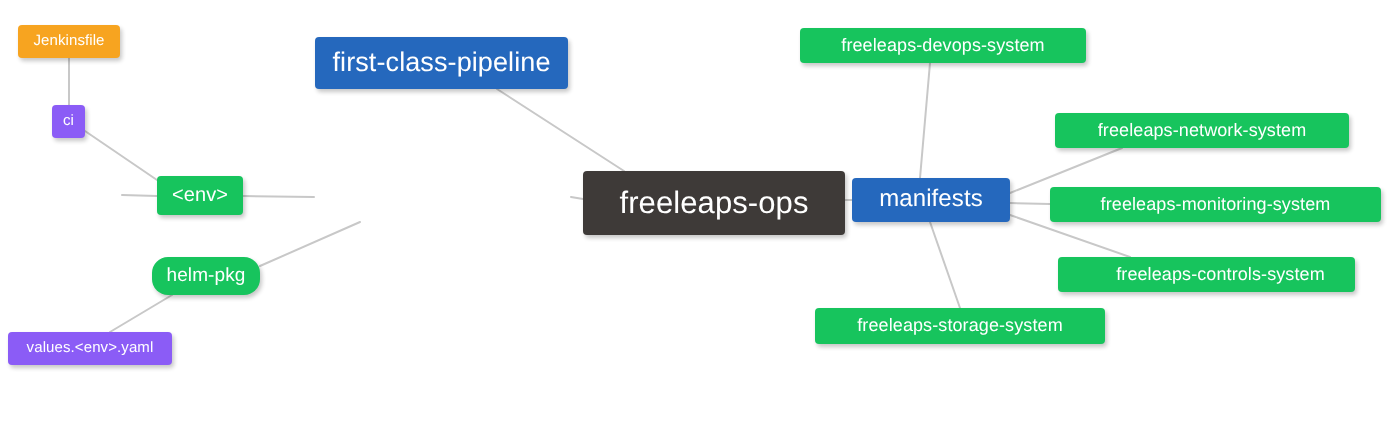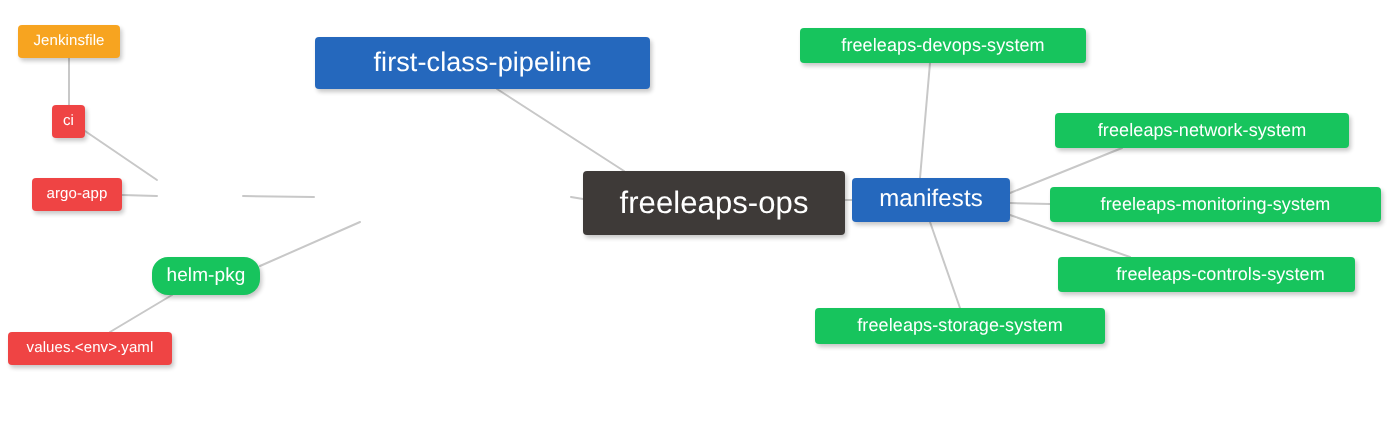--- a/index.html
+++ b/index.html
@@ -44,21 +44,21 @@
   }
   .node-label {
     display: block;
     transform: translateY(-1px);
   }
   
   .c-root   { background: #3e3a38; }
   .c-blue   { background: #2568bd; }
   .c-green  { background: #17c45d; }
   .c-orange { background: #f7a420; justify-content: center; }
-  .c-red    { background: #ef4444; }
+  .c-red    { background: #8b5cf6; }
 </style>
 </head>
 <body>
 
 <div id="canvas">
   <svg id="edges" viewBox="0 0 1390 421" xmlns="http://www.w3.org/2000/svg">
       <line x1="69" y1="58" x2="69" y2="105" stroke="#c8c8c8" stroke-width="2" stroke-linecap="round"></line>
       <line x1="85" y1="131" x2="157" y2="180" stroke="#c8c8c8" stroke-width="2" stroke-linecap="round"></line>
       <line x1="122" y1="195" x2="157" y2="196" stroke="#c8c8c8" stroke-width="2" stroke-linecap="round"></line>
       <line x1="243" y1="196" x2="314" y2="197" stroke="#c8c8c8" stroke-width="2" stroke-linecap="round"></line>
@@ -72,30 +72,30 @@
       <line x1="1010" y1="203" x2="1050" y2="204" stroke="#c8c8c8" stroke-width="2" stroke-linecap="round"></line>
       <line x1="1010" y1="215" x2="1130" y2="257" stroke="#c8c8c8" stroke-width="2" stroke-linecap="round"></line>
       <line x1="930" y1="222" x2="960" y2="308" stroke="#c8c8c8" stroke-width="2" stroke-linecap="round"></line>
     </svg>
 <div class="node c-orange" style="left: 18px; top: 25px; width: 102px; height: 33px; font-size: 15px;">
       <span class="node-label">Jenkinsfile</span>
     </div>
     <div class="node c-red" style="left: 52px; top: 105px; width: 33px; height: 33px; font-size: 15px;">
       <span class="node-label">ci</span>
     </div>
-    <div class="node c-red" style="left: 32px; top: 178px; width: 90px; height: 33px; font-size: 15px;">
-      <span class="node-label">argo-app</span>
+    <div class="node c-green" style="left: 157px; top: 176px; width: 86px; height: 39px; font-size: 20px;">
+      <span class="node-label">&lt;env&gt;</span>
     </div>
     <div class="node c-green" style="left: 152px; top: 257px; width: 108px; height: 38px; font-size: 19px; border-radius: 16px;">
       <span class="node-label">helm-pkg</span>
     </div>
     <div class="node c-red" style="left: 8px; top: 332px; width: 164px; height: 33px; font-size: 15px;">
       <span class="node-label">values.&lt;env&gt;.yaml</span>
     </div>
-    <div class="node c-blue" style="left: 315px; top: 37px; width: 335px; height: 52px; font-size: 27px;">
+    <div class="node c-blue" style="left: 315px; top: 37px; width: 253px; height: 52px; font-size: 27px;">
       <span class="node-label">first-class-pipeline</span>
     </div>
     <div class="node c-root" style="left: 583px; top: 171px; width: 262px; height: 64px; font-size: 31px; text-align: right;">
       <span class="node-label">freeleaps-ops</span>
     </div>
     <div class="node c-blue" style="left: 852px; top: 178px; width: 158px; height: 44px; font-size: 24px; text-align: center;">
       <span class="node-label">manifests</span>
     </div>
     <div class="node c-green" style="left: 800px; top: 28px; width: 286px; height: 35px; font-size: 18px;">
       <span class="node-label">freeleaps-devops-system</span>

